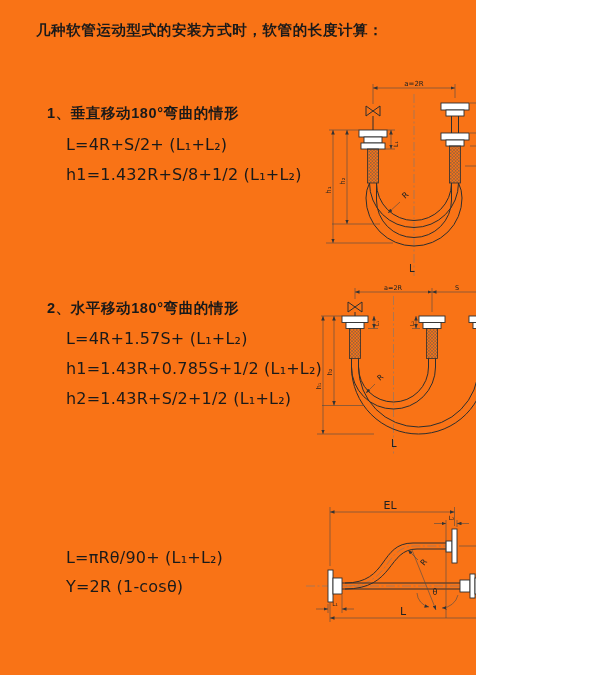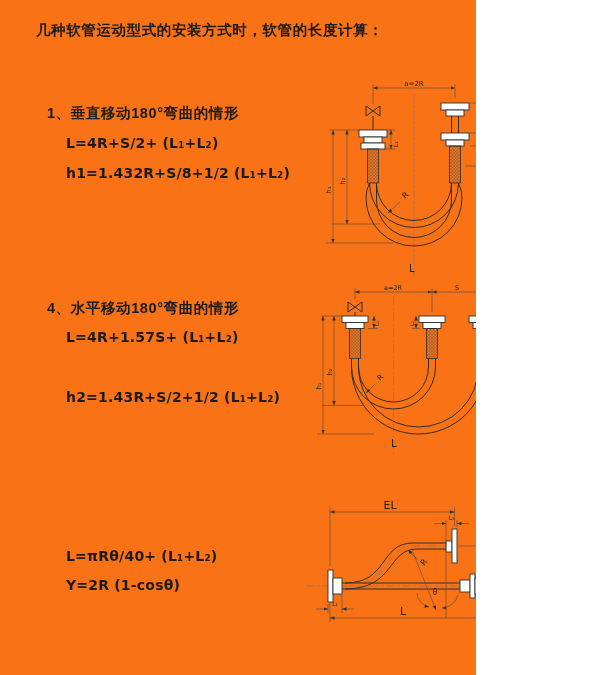--- a/index.html
+++ b/index.html
@@ -1,44 +1,45 @@
 <!DOCTYPE html>
 <html><head>
 <meta charset="utf-8">
 <style>
   html,body{margin:0;padding:0;background:#fff;}
   .page{position:relative;width:476px;height:675px;background:#f97316;overflow:hidden;
         font-family:"Liberation Sans","DejaVu Sans",sans-serif;color:#1a1a1a;}
   .doc-title{position:absolute;font-size:14.5px;font-weight:600;letter-spacing:.6px;white-space:nowrap;}
   .sec-heading{position:absolute;font-size:14.5px;font-weight:600;letter-spacing:.6px;white-space:nowrap;text-align:right;}
-  .formula{position:absolute;font-size:14px;font-weight:700;letter-spacing:.2px;white-space:nowrap;
+  .formula{position:absolute;font-size:16px;font-weight:400;letter-spacing:.2px;white-space:nowrap;
            font-family:"DejaVu Sans","Liberation Sans",sans-serif;}
   svg.diagram{position:absolute;overflow:visible;}
   svg text{font-family:"DejaVu Sans","Liberation Sans",sans-serif;fill:#222;}
   .ol{stroke:#2e2e2e;stroke-width:1;fill:none;}
   .fit{stroke:#2e2e2e;stroke-width:0.9;fill:#ffffff;}
   .dim{stroke:#4a4a4a;stroke-width:0.6;fill:none;}
   .cl{stroke:#787878;stroke-width:0.6;fill:none;stroke-dasharray:9 2.5 2 2.5;}
 </style>
 </head>
 <body>
 
 <div class="page">
 
   <div class="doc-title" style="left:36px;top:21px">几种软管运动型式的安装方式时，软管的长度计算：</div>
 
   <div class="sec-heading" style="left:47px;top:104px">1、垂直移动180°弯曲的情形</div>
   <div class="formula" style="left:66px;top:135px">L=4R+S/2+ (L₁+L₂)</div>
   <div class="formula" style="left:66px;top:165px">h1=1.432R+S/8+1/2 (L₁+L₂)</div>
 
-  <div class="sec-heading" style="left:47px;top:299px">4、水平移动180°弯曲的情形</div>
+  <div class="sec-heading" style="left:47px;top:299px">2、水平移动180°弯曲的情形</div>
   <div class="formula" style="left:66px;top:329px">L=4R+1.57S+ (L₁+L₂)</div>
+  <div class="formula" style="left:66px;top:359px">h1=1.43R+0.785S+1/2 (L₁+L₂)</div>
   <div class="formula" style="left:66px;top:389px">h2=1.43R+S/2+1/2 (L₁+L₂)</div>
 
-  <div class="formula" style="left:66px;top:548px">L=πRθ/40+ (L₁+L₂)</div>
+  <div class="formula" style="left:66px;top:548px">L=πRθ/90+ (L₁+L₂)</div>
   <div class="formula" style="left:66px;top:577px">Y=2R (1-cosθ)</div>
 
   <svg class="diagram" style="left:318px;top:78px" width="240" height="200" viewBox="0 0 240 200">
     <defs>
       <marker id="ar1" markerWidth="8" markerHeight="6" refX="7.5" refY="3" orient="auto-start-reverse">
         <path d="M0,0L7.5,3L0,6Z" fill="#333"></path>
       </marker>
       <pattern id="bp1" width="3.2" height="3.2" patternUnits="userSpaceOnUse">
         <path d="M0,3.2L3.2,0M0,0L3.2,3.2" stroke="#555" stroke-width="0.45"></path>
       </pattern>

